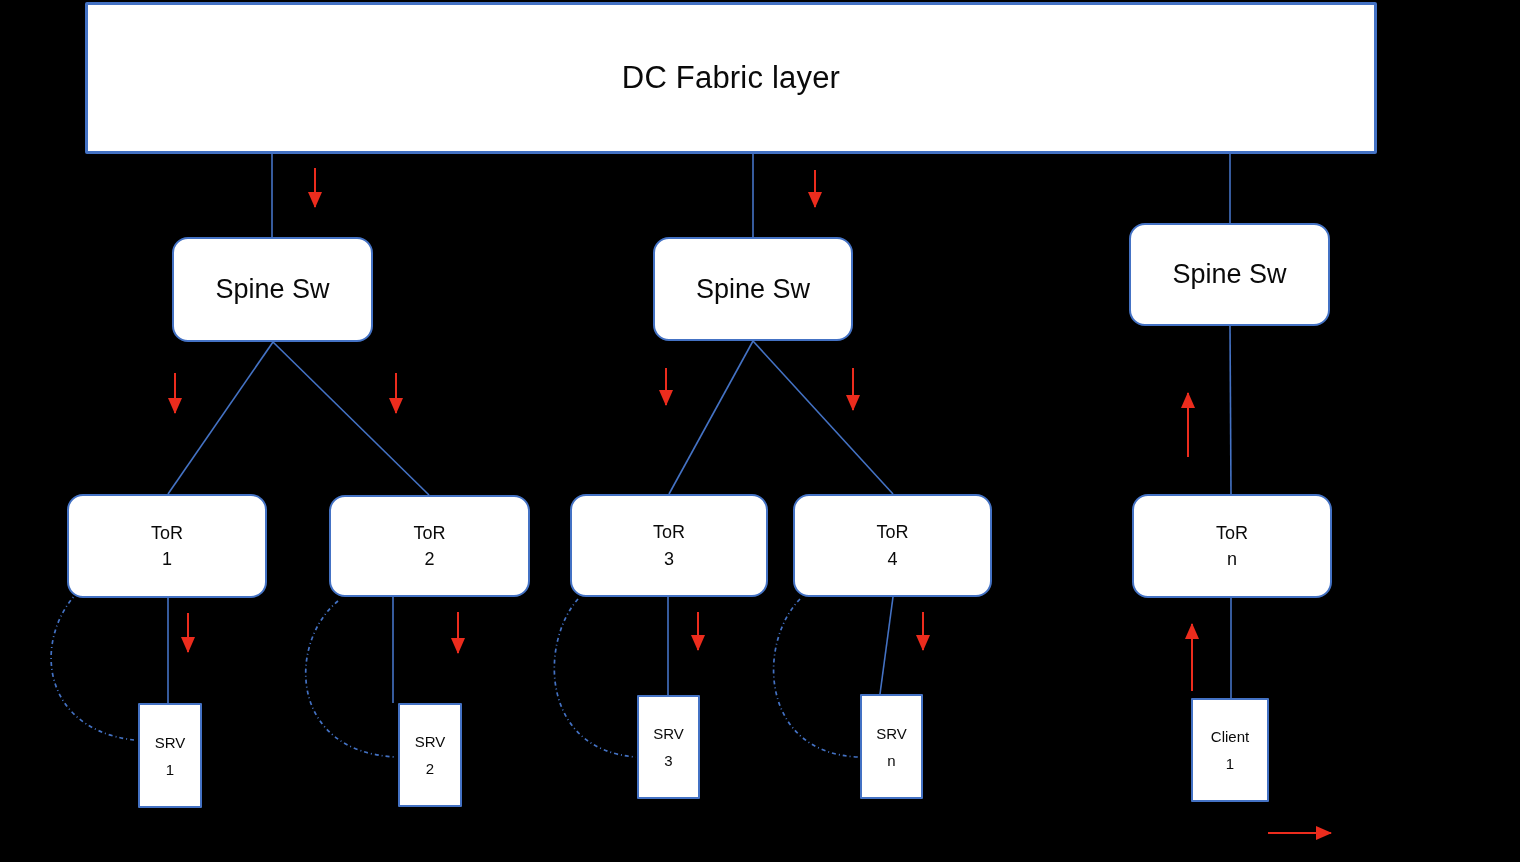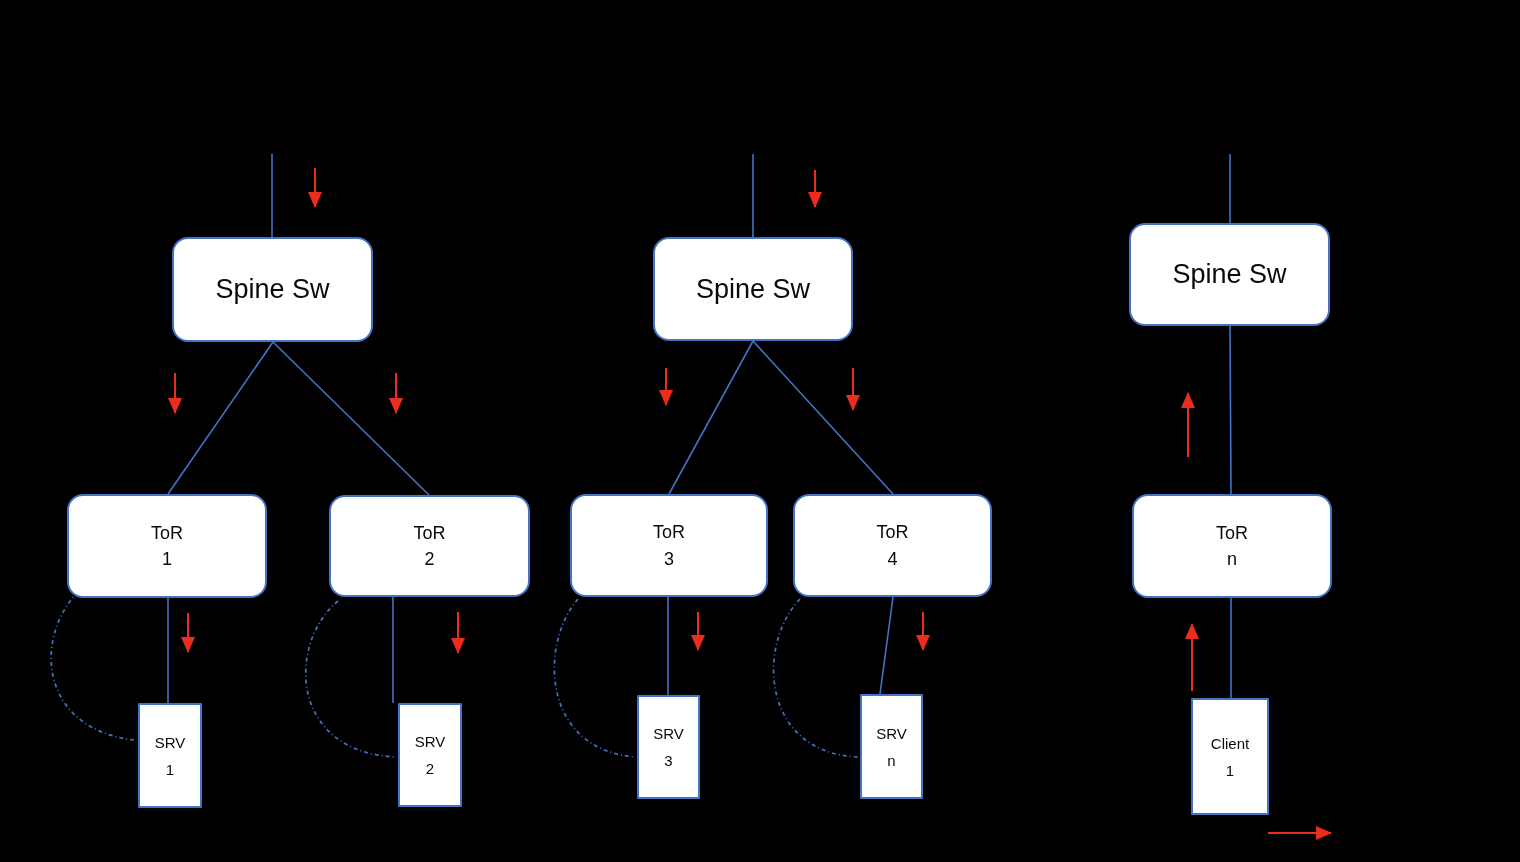--- a/index.html
+++ b/index.html
@@ -64,20 +64,23 @@
       <line x1="188" y1="613" x2="188" y2="652" marker-end="url(#rhead)"></line>
       <line x1="458" y1="612" x2="458" y2="653" marker-end="url(#rhead)"></line>
       <line x1="698" y1="612" x2="698" y2="650" marker-end="url(#rhead)"></line>
       <line x1="923" y1="612" x2="923" y2="650" marker-end="url(#rhead)"></line>
       <line x1="1188" y1="457" x2="1188" y2="393" marker-end="url(#rhead)"></line>
       <line x1="1192" y1="691" x2="1192" y2="624" marker-end="url(#rhead)"></line>
       <line x1="1268" y1="833" x2="1331" y2="833" marker-end="url(#rhead)"></line>
     </g>
   </svg>
 
+  <div class="node fabric" style="left:85px;top:2px;width:1292px;height:152px;">
+    <span>DC Fabric layer</span>
+  </div>
 
   <div class="node rounded spine" style="left:172px;top:237px;width:201px;height:105px;">
     <span>Spine Sw</span>
   </div>
   <div class="node rounded spine" style="left:653px;top:237px;width:200px;height:104px;">
     <span>Spine Sw</span>
   </div>
   <div class="node rounded spine" style="left:1129px;top:223px;width:201px;height:103px;">
     <span>Spine Sw</span>
   </div>
@@ -112,18 +115,18 @@
     <span>2</span>
   </div>
   <div class="node leaf" style="left:637px;top:695px;width:63px;height:104px;">
     <span>SRV</span>
     <span>3</span>
   </div>
   <div class="node leaf" style="left:860px;top:694px;width:63px;height:105px;">
     <span>SRV</span>
     <span>n</span>
   </div>
-  <div class="node leaf" style="left:1191px;top:698px;width:78px;height:117px;">
+  <div class="node leaf" style="left:1191px;top:698px;width:78px;height:104px;">
     <span>Client</span>
     <span>1</span>
   </div>
 
 </div>
 
 </body></html>

